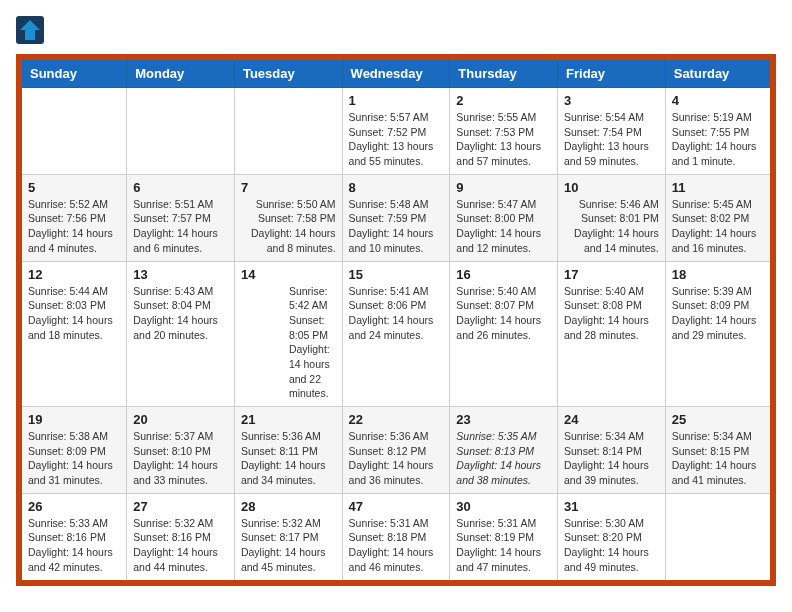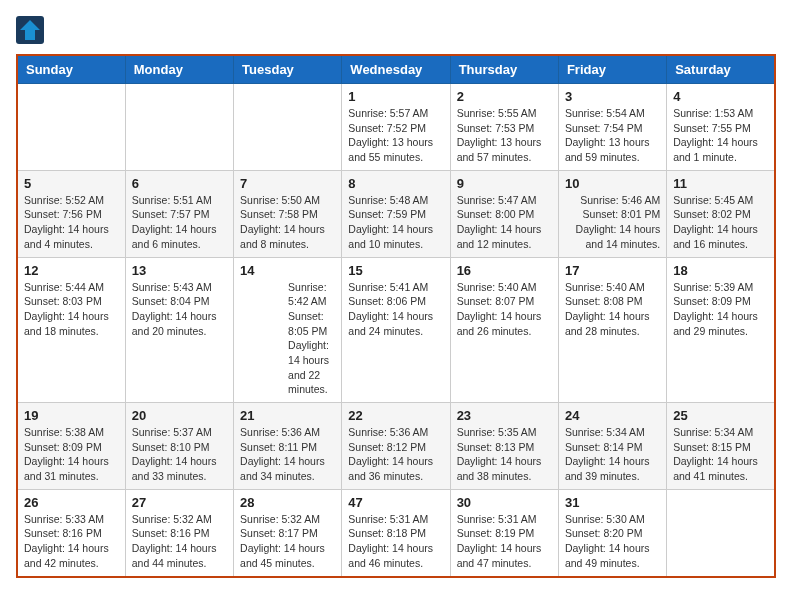--- a/index.html
+++ b/index.html
@@ -33,21 +33,21 @@
       font-weight: bold;
       color: #1a3a5c;
     }
     .subtitle {
       font-size: 16px;
       color: #333;
     }
     .calendar {
       width: 100%;
       border-collapse: collapse;
-      border: 2px solid #c2410c;
+      border: 6px solid #c2410c;
     }
     .calendar th {
       background: #1a6bbf;
       color: #fff;
       text-align: left;
       padding: 6px 8px;
       font-size: 13px;
       font-weight: bold;
       border: 1px solid #1a5fa0;
     }
@@ -130,21 +130,21 @@
         </td>
         <td>
           <div class="day-num">3</div>
           <div class="day-info" style="white-space: pre-line;">Sunrise: 5:54 AM
 Sunset: 7:54 PM
 Daylight: 13 hours
 and 59 minutes.</div>
         </td>
         <td>
           <div class="day-num">4</div>
-          <div class="day-info" style="white-space: pre-line;">Sunrise: 1:53 AM
+          <div class="day-info" style="white-space: pre-line;">Sunrise: 5:19 AM
 Sunset: 7:55 PM
 Daylight: 14 hours
 and 1 minute.</div>
         </td>
       </tr>
       <tr>
         <td>
           <div class="day-num">5</div>
           <div class="day-info" style="white-space: pre-line;">Sunrise: 5:52 AM
 Sunset: 7:56 PM
@@ -153,21 +153,21 @@
         </td>
         <td>
           <div class="day-num">6</div>
           <div class="day-info" style="white-space: pre-line;">Sunrise: 5:51 AM
 Sunset: 7:57 PM
 Daylight: 14 hours
 and 6 minutes.</div>
         </td>
         <td>
           <div class="day-num">7</div>
-          <div class="day-info" style="white-space: pre-line;">Sunrise: 5:50 AM
+          <div class="day-info" style="white-space: pre-line; text-align: right;">Sunrise: 5:50 AM
 Sunset: 7:58 PM
 Daylight: 14 hours
 and 8 minutes.</div>
         </td>
         <td>
           <div class="day-num">8</div>
           <div class="day-info" style="white-space: pre-line;">Sunrise: 5:48 AM
 Sunset: 7:59 PM
 Daylight: 14 hours
 and 10 minutes.</div>
@@ -269,21 +269,21 @@
         </td>
         <td>
           <div class="day-num">22</div>
           <div class="day-info" style="white-space: pre-line;">Sunrise: 5:36 AM
 Sunset: 8:12 PM
 Daylight: 14 hours
 and 36 minutes.</div>
         </td>
         <td>
           <div class="day-num">23</div>
-          <div class="day-info" style="white-space: pre-line;">Sunrise: 5:35 AM
+          <div class="day-info" style="white-space: pre-line; font-style: italic;">Sunrise: 5:35 AM
 Sunset: 8:13 PM
 Daylight: 14 hours
 and 38 minutes.</div>
         </td>
         <td>
           <div class="day-num">24</div>
           <div class="day-info" style="white-space: pre-line;">Sunrise: 5:34 AM
 Sunset: 8:14 PM
 Daylight: 14 hours
 and 39 minutes.</div>

